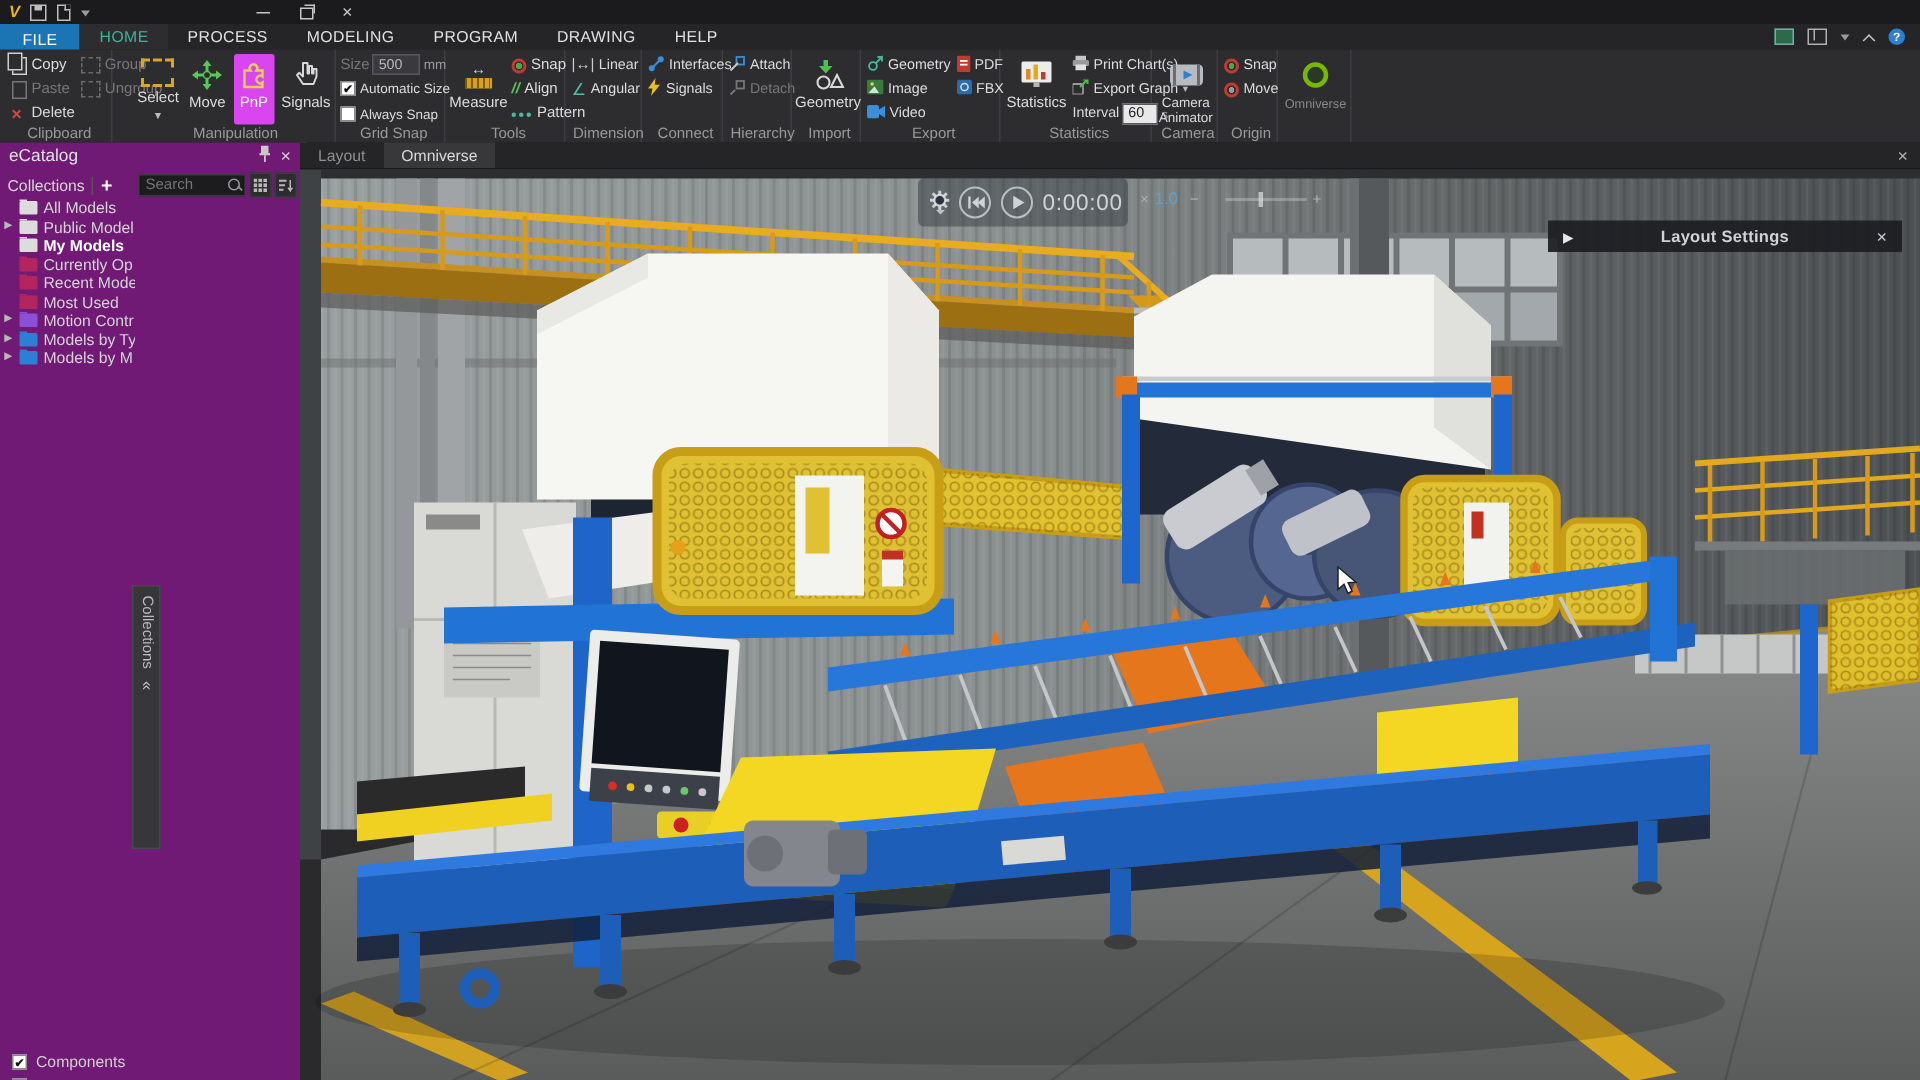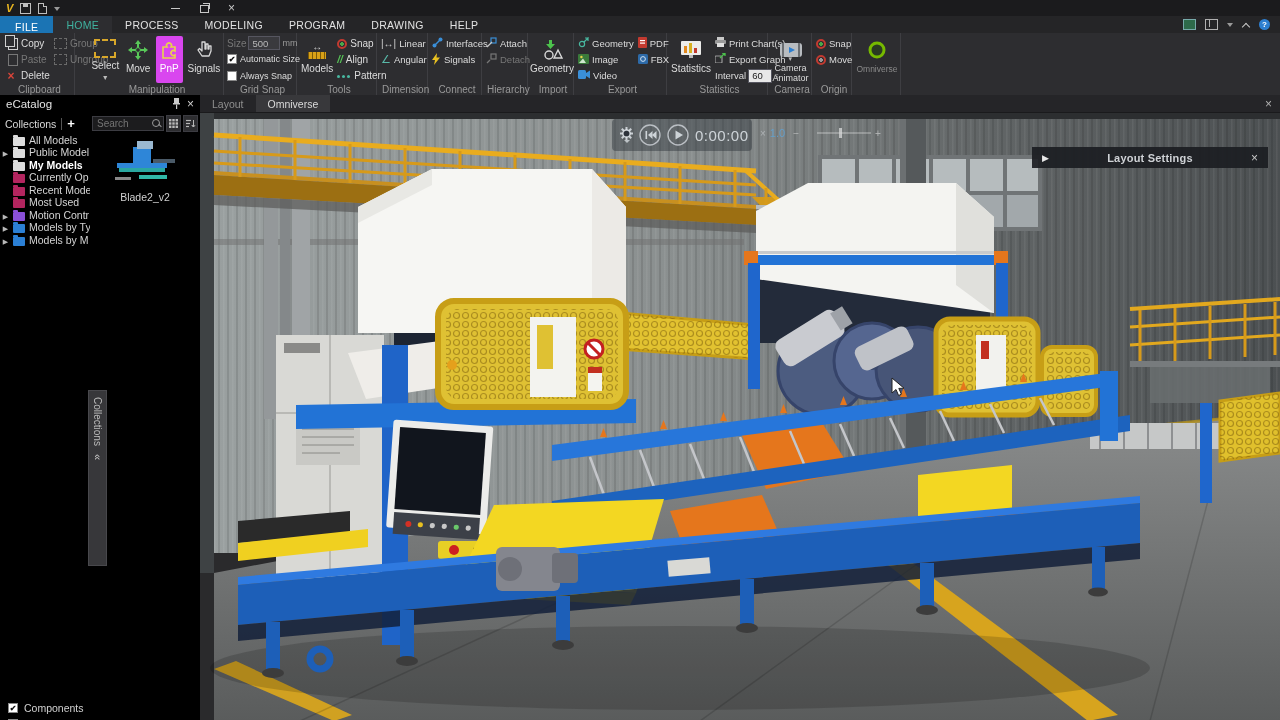--- a/index.html
+++ b/index.html
@@ -71,28 +71,28 @@
   .ic-dots::before{content:"";position:absolute;left:0;top:4px;width:3px;height:3px;border-radius:50%;background:#48b8a0;box-shadow:5px 0 0 #48b8a0,10px 0 0 #48b8a0}
   .ic-dots{width:14px;height:10px}
   .ic-linear{color:#cfcfcf;font-size:10px}
   .ic-linear::before{content:"|↔|"}
   .ic-angular{color:#58b8a8;font-size:11px}
   .ic-angular::before{content:"∠"}
   .folder{width:12px;height:9px;border-radius:1px;position:relative;flex:none;margin-top:1px}
   .folder::before{content:"";position:absolute;top:-2px;left:0;width:5px;height:2px;background:inherit;border-radius:1px 1px 0 0}
   .f-white{background:#dcdcdc}.f-pink{background:#b3255f}.f-purple{background:#8a50d8}.f-blue{background:#2b7fd4}
   
-  .ecat{position:absolute;left:0;top:95px;width:200px;height:625px;background:#000000;border-right:4px solid #84cc16;overflow:hidden}
+  .ecat{position:absolute;left:0;top:95px;width:200px;height:625px;background:#701a75;border-right:4px solid #84cc16;overflow:hidden}
   .ecat-head{height:18px;display:flex;align-items:center;padding:0 6px;color:#e2e2e2;font-size:11.5px;gap:6px}
   .ecat-head .sp{flex:1}
   .tree{position:absolute;left:0;top:20px;width:90px}
   .tree-head{display:flex;align-items:center;height:18px;padding-left:5px;gap:5px;color:#d8d8d8;font-size:10.5px}
   .tree-head .div{width:1px;height:12px;background:#555}
   .plus{color:#fff;font-size:13px;font-weight:bold;line-height:12px}
-  .trow{display:flex;align-items:flex-end;height:12.5px;gap:4px;padding-left:2px;white-space:nowrap;overflow:hidden;color:#d4d4d4;font-size:10.5px}
+  .trow{display:flex;align-items:flex-start;height:12.5px;gap:4px;padding-left:2px;white-space:nowrap;overflow:hidden;color:#d4d4d4;font-size:10.5px}
   .trow .exp{width:7px;font-size:7px;color:#b8b8b8;flex:none;text-align:center}
   .trow.bold{color:#fff;font-weight:bold}
   .side-tab{position:absolute;left:88px;top:295px;width:17px;height:168px;background:#37373a;border:1px solid #48484c;
             display:flex;flex-direction:column;align-items:center;justify-content:flex-start;padding-top:6px;gap:8px}
   .side-tab .vtext{writing-mode:vertical-rl;font-size:10px;color:#bcbcbc}
   .side-tab .chev{writing-mode:vertical-rl;color:#cfcfcf;font-size:11px}
   .srow{position:absolute;left:92px;top:20px;width:106px;display:flex;align-items:center;gap:2px}
   .search{width:72px;height:15px;background:#1c1c1e;border:1px solid #3c3c42;color:#bdbdbd;font-size:10px;padding:0 14px 0 4px;box-sizing:border-box;font-family:"Liberation Sans",sans-serif}
   .sbox{position:relative}
   .mag{position:absolute;right:4px;top:3px;width:6px;height:6px;border:1px solid #9a9a9a;border-radius:50%}
@@ -258,21 +258,21 @@
     </div>
     <div class="rglabel">Grid Snap</div>
   </div>
 
   <div class="rgroup" style="left:297px;width:80px">
     <div class="bbtn" style="width:36px">
       <span class="bic" style="flex-direction:column;gap:1px;display:flex;align-items:center">
         <span class="arr-lr">↔</span>
         <span class="ic ic-ruler"></span>
       </span>
-      <span>Models</span>
+      <span>Measure</span>
     </div>
     <div class="rcol">
       <div class="sbtn">
           <span class="ic ic-target"></span>
           <span>Snap</span>
         </div>
       <div class="sbtn">
           <span class="ic ic-align"></span>
           <span>Align</span>
         </div>
@@ -569,32 +569,20 @@
             <line x1="0" y1="1.5" x2="5" y2="1.5"></line>
             <line x1="0" y1="4.5" x2="4" y2="4.5"></line>
             <line x1="0" y1="7.5" x2="3" y2="7.5"></line>
           </g>
           <polyline points="7.5,1 7.5,8 6,6.2 7.5,8 9,6.2" fill="none" stroke="#b8b8b8" stroke-width="1"></polyline>
         </svg>
       </span>
   </div>
 
   <div class="thumbs">
-    <div class="thumb">
-      <svg width="72" height="52" viewBox="0 0 72 52">
-        <rect x="8" y="26" width="50" height="5" fill="#2e86d8"></rect>
-          <rect x="10" y="31" width="46" height="4" fill="#2aa8a0"></rect>
-        <rect x="24" y="10" width="18" height="16" fill="#2e86d8"></rect>
-          <rect x="28" y="4" width="16" height="8" fill="#9ab8d0"></rect>
-        <rect x="44" y="22" width="22" height="4" fill="#4a5a68"></rect>
-          <rect x="6" y="40" width="16" height="3" fill="#888"></rect>
-        <rect x="30" y="38" width="28" height="4" fill="#30b8a8"></rect>
-      </svg>
-      <span class="tname">Blade2_v2</span>
-    </div>
   </div>
 
   <div class="side-tab">
     <span class="vtext">Collections</span>
     <span class="chev">«</span>
   </div>
 
   <div class="comp-row">
     <span class="cb">✔</span>
     <span style="font-size:10.5px">Components</span>

